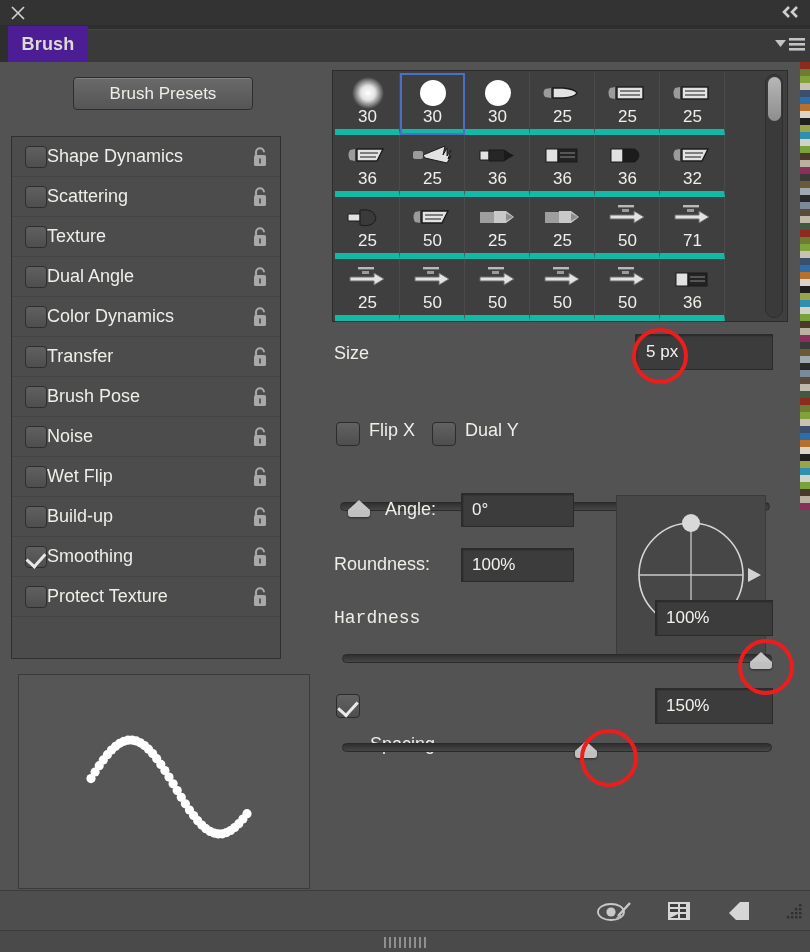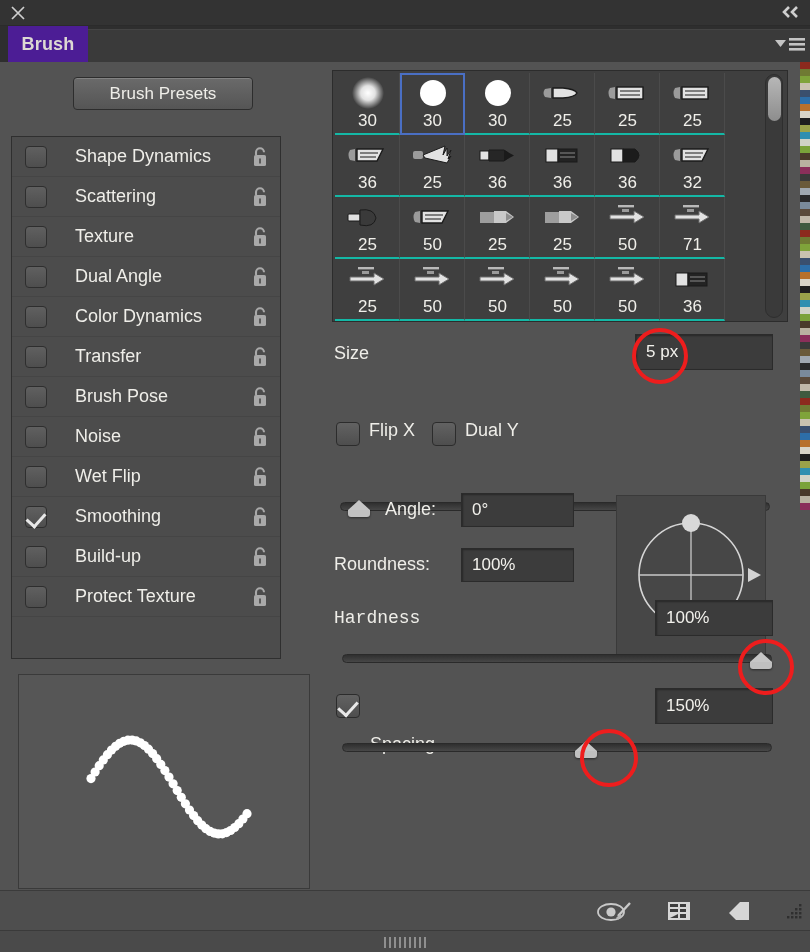--- a/index.html
+++ b/index.html
@@ -101,21 +101,21 @@
     position: relative;
   }
   .opt .cb.on::after {
     content: "";
     position: absolute; left: 4px; top: 2px;
     width: 9px; height: 15px;
     border: solid #e8e8e8; border-width: 0 3px 3px 0;
     transform: rotate(42deg);
   }
   .opt-label {
-    margin-left: 28px;
+    margin-left: 0;
     color: #efeee9; font-size: 18px;
   }
   .lock {
     position: absolute; right: 10px; top: 9px;
     width: 20px; height: 22px;
   }
 
   .preview {
     position: absolute; left: 18px; top: 612px;
     width: 292px; height: 215px;
@@ -133,21 +133,21 @@
   }
   .grid {
     position: absolute; left: 2px; top: 2px;
     width: 390px;
     display: grid;
     grid-template-columns: repeat(6, 65px);
   }
   .cell {
     width: 65px; height: 62px;
     border-right: 1px solid #4b4b4b;
-    border-bottom: 2px solid #14b8a6;
+    border-bottom: 6px solid #14b8a6;
     position: relative; cursor: pointer;
   }
   .cell.sel { outline: 2px solid #4a6fc4; outline-offset: -2px; z-index: 3; }
   .cell .thumb {
     position: absolute; left: 0; top: 2px; width: 65px; height: 36px;
     display: flex; align-items: center; justify-content: center;
   }
   .cell .num {
     position: absolute; left: 0; bottom: 2px; width: 65px;
     text-align: center; color: #f0efea; font-size: 17px;
@@ -360,31 +360,31 @@
         <div class="opt">
           <div class="cb"></div>
           <div class="opt-label">Wet Flip</div>
           <div class="lock"><svg viewBox="0 0 20 22" width="20" height="22">
               <path d="M6 9 V6.2 A4 4 0 0 1 14 6.2" fill="none" stroke="#a9a9a9" stroke-width="2.1"></path>
               <rect x="4" y="9" width="12" height="11" rx="1.6" fill="#a9a9a9"></rect>
               <rect x="9" y="12.5" width="2" height="5" fill="#5a5a5a"></rect>
             </svg></div>
         </div>
         <div class="opt">
+          <div class="cb"></div>
+          <div class="opt-label">Build-up</div>
+          <div class="lock"><svg viewBox="0 0 20 22" width="20" height="22">
+              <path d="M6 9 V6.2 A4 4 0 0 1 14 6.2" fill="none" stroke="#a9a9a9" stroke-width="2.1"></path>
+              <rect x="4" y="9" width="12" height="11" rx="1.6" fill="#a9a9a9"></rect>
+              <rect x="9" y="12.5" width="2" height="5" fill="#5a5a5a"></rect>
+            </svg></div>
+        </div>
+        <div class="opt">
           <div class="cb on"></div>
           <div class="opt-label">Smoothing</div>
-          <div class="lock"><svg viewBox="0 0 20 22" width="20" height="22">
-              <path d="M6 9 V6.2 A4 4 0 0 1 14 6.2" fill="none" stroke="#a9a9a9" stroke-width="2.1"></path>
-              <rect x="4" y="9" width="12" height="11" rx="1.6" fill="#a9a9a9"></rect>
-              <rect x="9" y="12.5" width="2" height="5" fill="#5a5a5a"></rect>
-            </svg></div>
-        </div>
-        <div class="opt">
-          <div class="cb"></div>
-          <div class="opt-label">Build-up</div>
           <div class="lock"><svg viewBox="0 0 20 22" width="20" height="22">
               <path d="M6 9 V6.2 A4 4 0 0 1 14 6.2" fill="none" stroke="#a9a9a9" stroke-width="2.1"></path>
               <rect x="4" y="9" width="12" height="11" rx="1.6" fill="#a9a9a9"></rect>
               <rect x="9" y="12.5" width="2" height="5" fill="#5a5a5a"></rect>
             </svg></div>
         </div>
         <div class="opt">
           <div class="cb"></div>
           <div class="opt-label">Protect Texture</div>
           <div class="lock"><svg viewBox="0 0 20 22" width="20" height="22">

